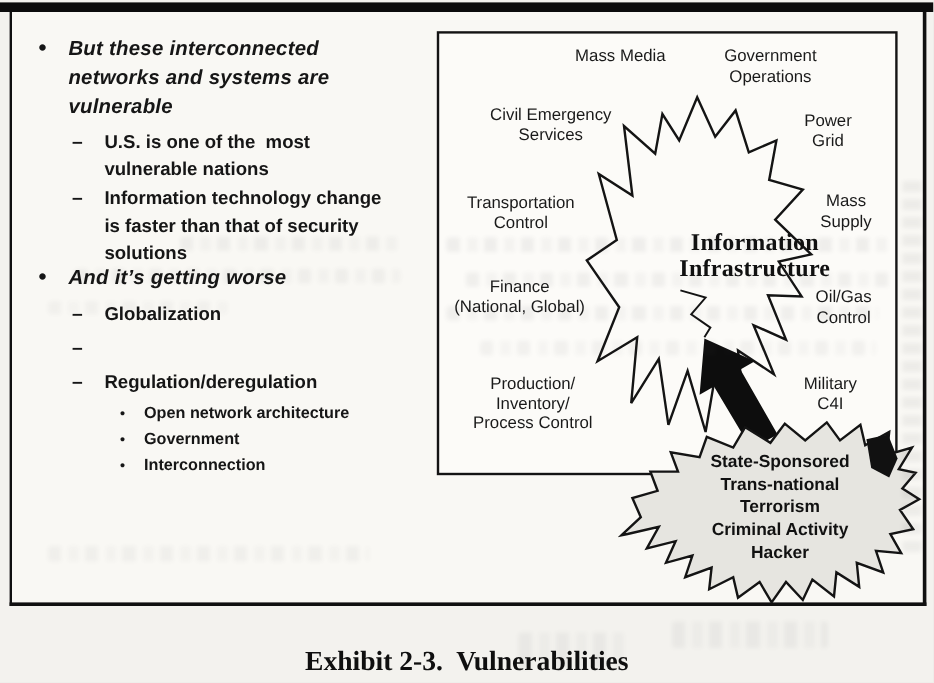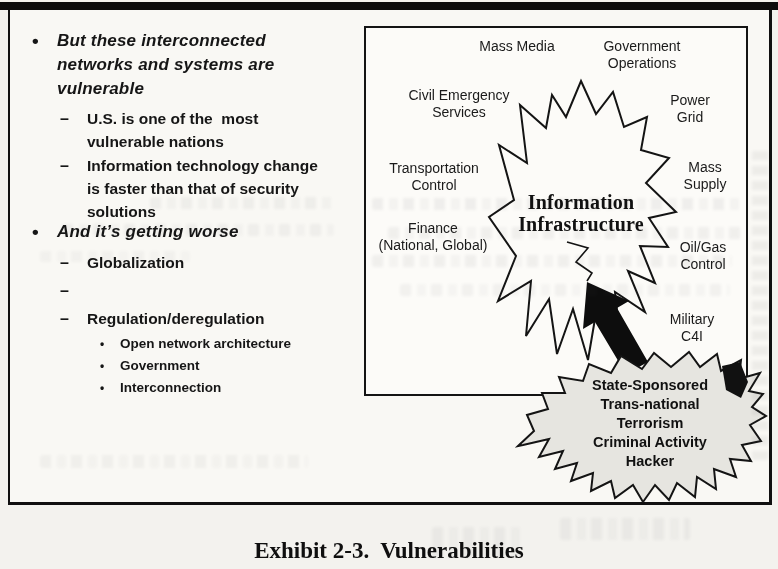--- a/index.html
+++ b/index.html
@@ -34,21 +34,21 @@
   .lvl2 .tx{font-size:15.5px;line-height:23px;font-weight:bold;}
   .lvl3 .mk{width:20px;font-size:12px;line-height:16px;font-weight:bold;}
   .lvl3 .tx{font-size:13.5px;line-height:16px;font-weight:bold;}
   .node{
     position:absolute;transform:translateX(-50%);text-align:center;
     font-size:14px;line-height:16.5px;font-weight:400;white-space:pre-wrap;color:#1a1a1a;
   }
   .center-label{
     position:absolute;transform:translateX(-50%);text-align:center;
     font-family:"Liberation Serif",serif;font-weight:bold;
-    font-size:20px;line-height:22px;letter-spacing:.2px;white-space:pre-wrap;color:#111;
+    font-size:20px;line-height:22px;letter-spacing:.2px;white-space:pre-wrap;color:#111;margin-left:48px;
   }
   .cloud-label{
     position:absolute;transform:translateX(-50%);text-align:center;
     font-size:14.5px;line-height:19px;font-weight:bold;white-space:pre-wrap;color:#111;
   }
   .caption{
     position:absolute;left:0;top:538px;width:778px;text-align:center;
     font-family:"Liberation Serif",serif;font-weight:bold;font-size:23px;color:#0f0f0f;
     white-space:pre;
   }
@@ -133,24 +133,27 @@
     <div class="node" style="left:459px;top:87px;">Civil Emergency
 Services</div>
     <div class="node" style="left:642px;top:38px;">Government
 Operations</div>
     <div class="node" style="left:690px;top:92px;">Power
 Grid</div>
     <div class="node" style="left:434px;top:160px;">Transportation
 Control</div>
     <div class="node" style="left:705px;top:159px;">Mass
 Supply</div>
-    <div class="node" style="left:433px;top:220px;">Finance
+    <div class="node" style="left:433px;top:230px;">Finance
 (National, Global)</div>
     <div class="node" style="left:703px;top:239px;">Oil/Gas
 Control</div>
+    <div class="node" style="left:444px;top:311px;">Production/
+Inventory/
+Process Control</div>
     <div class="node" style="left:692px;top:311px;">Military
 C4I</div>
 
     <div class="center-label" style="left:581px;top:191px;">Information
 Infrastructure</div>
 
     <div class="cloud-label" style="left:650px;top:376px;">State-Sponsored
 Trans-national
 Terrorism
 Criminal Activity

